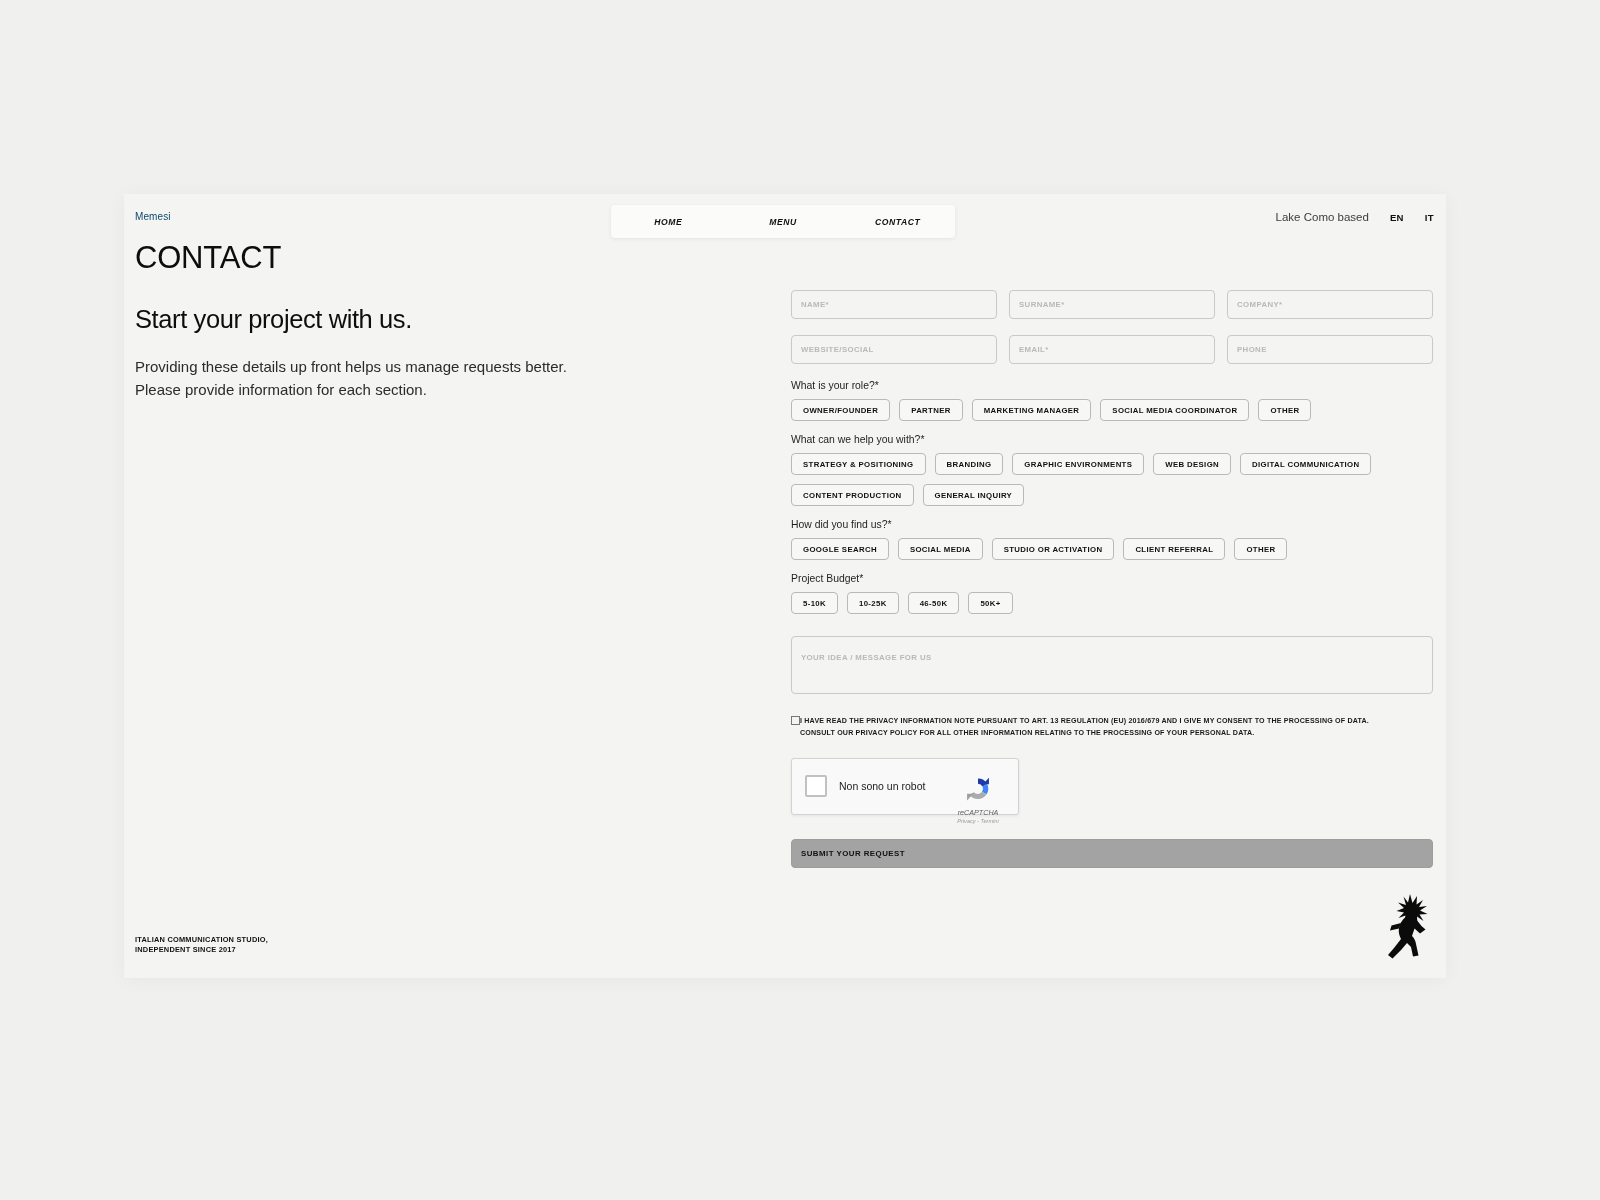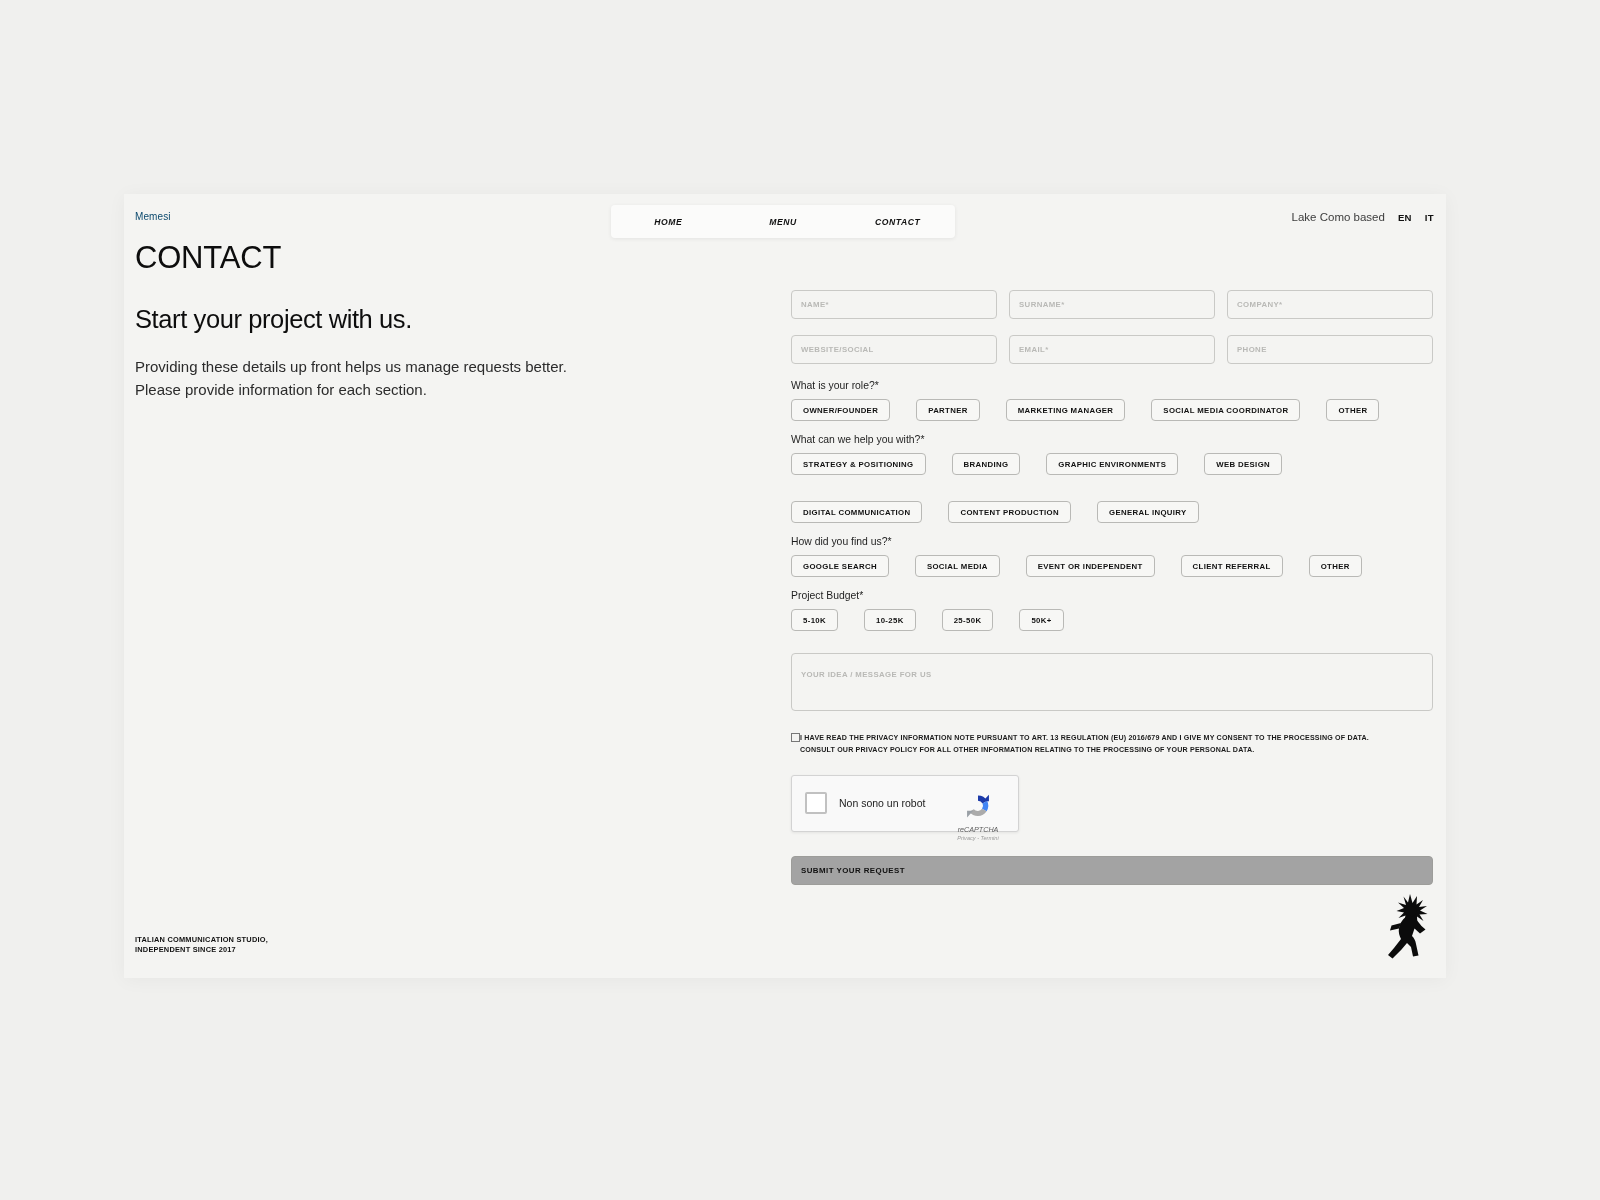--- a/index.html
+++ b/index.html
@@ -32,21 +32,21 @@
     box-shadow: 0 1px 4px rgba(0,0,0,0.07);
     display: flex; align-items: center;
   }
   .navpill a {
     flex: 1; text-align: center;
     font-size: 8.6px; font-weight: 700; letter-spacing: .55px;
     color: #111; text-decoration: none; font-style: italic;
   }
   .meta {
     position: absolute; right: 12px; top: 17px;
-    display: flex; align-items: baseline; gap: 13px;
+    display: flex; align-items: baseline; gap: 21px;
   }
   .meta .loc { font-size: 11.5px; color: #3d3d3d; }
   .meta .lang { font-size: 9.6px; font-weight: 700; color: #111; letter-spacing: .3px; }
   .meta .lang.alt { font-weight: 700; color: #111; }
 
   
   .left { position: absolute; left: 11px; top: 48px; width: 470px; }
   .h-contact {
     font-size: 31px; font-weight: 400; letter-spacing: -.2px;
     color: #0d0d0d; line-height: 1;
@@ -81,21 +81,21 @@
   }
   .tf span {
     font-size: 7.8px; font-weight: 700; letter-spacing: .4px;
     color: #b9b9b6;
   }
 
   .group { margin-top: 13px; }
   .group-label {
     font-size: 10.4px; color: #1e1e1e; margin-bottom: 8px; letter-spacing: 0;
   }
-  .chips { display: flex; flex-wrap: wrap; gap: 26px; }
+  .chips { display: flex; flex-wrap: wrap; gap: 9px; }
   .chip {
     border: 1px solid #b9b9b6; border-radius: 4px;
     background: #f7f7f5;
     height: 22px; padding: 0 11px;
     display: flex; align-items: center;
     font-size: 7.8px; font-weight: 700; letter-spacing: .35px;
     color: #111; cursor: pointer; white-space: nowrap;
   }
 
   .ta {
@@ -250,32 +250,32 @@
         <div class="chip">CONTENT PRODUCTION</div>
         <div class="chip">GENERAL INQUIRY</div>
       </div>
     </div>
 
     <div class="group">
       <div class="group-label">How did you find us?*</div>
       <div class="chips">
         <div class="chip">GOOGLE SEARCH</div>
         <div class="chip">SOCIAL MEDIA</div>
-        <div class="chip">EVENT OR INDEPENDENT</div>
+        <div class="chip">STUDIO OR ACTIVATION</div>
         <div class="chip">CLIENT REFERRAL</div>
         <div class="chip">OTHER</div>
       </div>
     </div>
 
     <div class="group">
       <div class="group-label">Project Budget*</div>
       <div class="chips">
         <div class="chip">5-10K</div>
         <div class="chip">10-25K</div>
-        <div class="chip">25-50K</div>
+        <div class="chip">46-50K</div>
         <div class="chip">50K+</div>
       </div>
     </div>
 
     <div class="ta">
       <span>YOUR IDEA / MESSAGE FOR US</span>
     </div>
 
     <div class="consent">
       <div class="cbox"></div>

